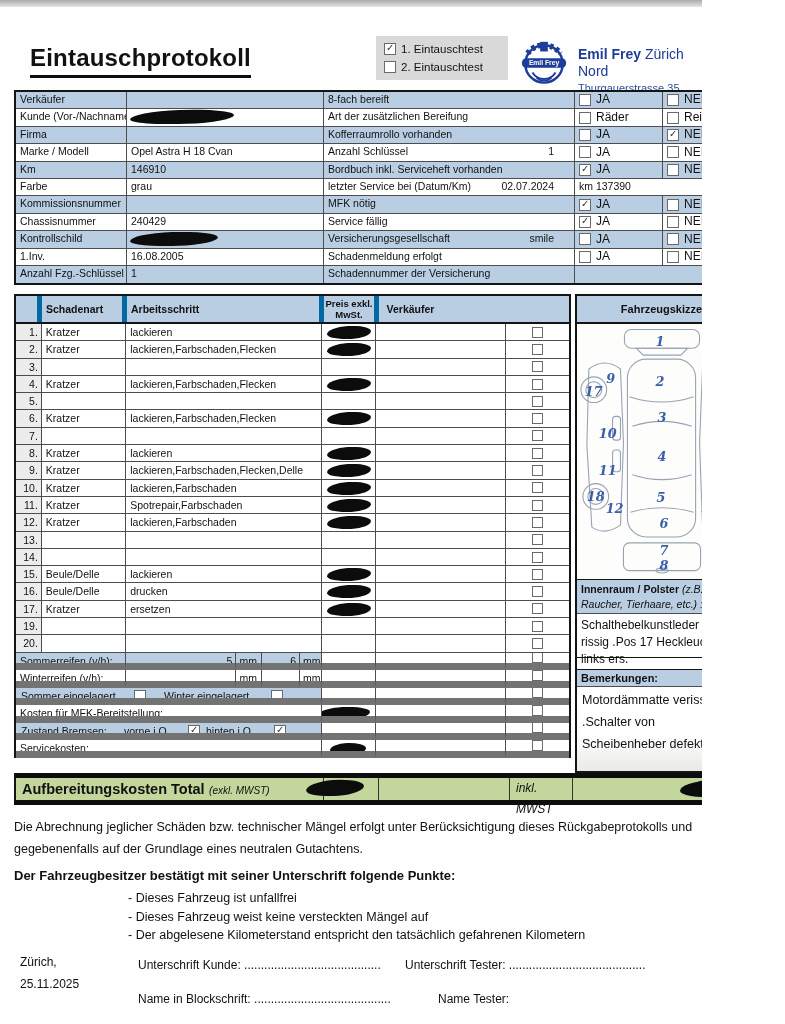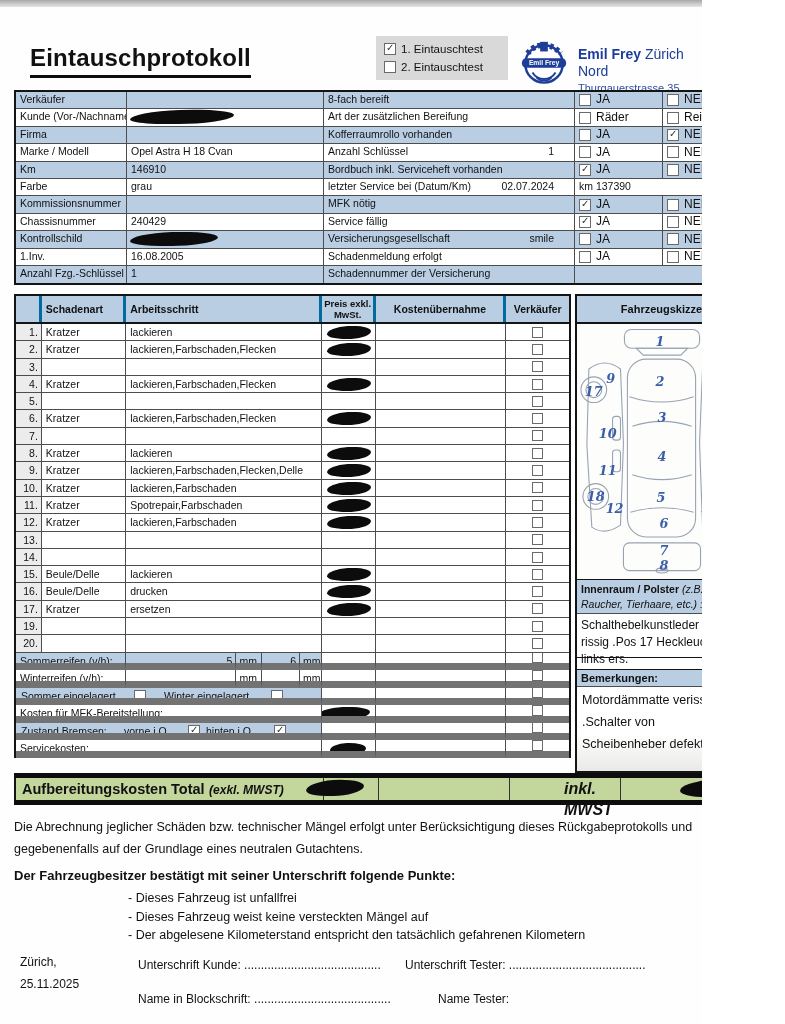--- a/index.html
+++ b/index.html
@@ -33,21 +33,21 @@
   .ic3{width:251px;border-right-width:2px;border-right-color:#141414;}
   .ic4{width:88px;display:flex;align-items:center;}
   .ic45{flex:1;border-right:none !important;}
   .ic5{flex:1;display:flex;align-items:center;border-right:none !important;}
   .mid{position:absolute;right:20px;top:0;}
   .cbl{font-size:12px;}
 
   
   #damage-table{left:14px;top:294px;width:557px;border:2px solid #141414;border-bottom:none;background:#fff;}
   .dhead{display:flex;height:28px;background:#b9cde3;font-weight:bold;font-size:10.5px;border-bottom:2px solid #141414;}
-  .dhead>div{border-right:3px solid #0369a1;display:flex;align-items:center;justify-content:center;text-align:center;line-height:11px;}
+  .dhead>div{border-right:5px solid #0369a1;display:flex;align-items:center;justify-content:center;text-align:center;line-height:11px;}
   .drow{display:flex;height:17.3px;font-size:10.5px;}
   .drow>div{border-right:1px solid #4d4d4d;border-bottom:1px solid #4d4d4d;line-height:16px;white-space:nowrap;overflow:hidden;position:relative;background:#fff;}
   .dc0{width:26px;background:#ececec !important;text-align:right;padding-right:3px;}
   .dc1{width:85px;padding-left:4px;}
   .dc2{width:197px;padding-left:4px;}
   .dc3{width:55px;}
   .dc4{width:131px;}
   .dc5{width:63px;display:flex;align-items:center;justify-content:center;border-right:none !important;}
   .dc5 .cb{width:11px;height:11px;margin:0;}
 
@@ -83,24 +83,24 @@
   .carline{fill:none;stroke:#98a3b2;stroke-width:1.1;}
 
   
   #total-section{left:14px;top:773px;width:736px;}
   .hbar{height:5px;background:#0d0d0d;}
   .trow{height:22px;background:#c3d69b;display:flex;border-left:2px solid #141414;border-right:2px solid #141414;}
   .trow>div{border-right:1px solid #333;position:relative;background:#c3d69b;}
   .t1{width:308px;padding-left:6px;line-height:21px;white-space:nowrap;}
   .t2{width:55px;}
   .t3{width:131px;}
-  .t4{width:63px;font-weight:bold;font-style:italic;font-size:16px;line-height:21px;padding-left:6px;margin-left:48px;}
+  .t4{width:63px;font-weight:normal;font-style:italic;font-size:12px;line-height:21px;padding-left:6px;}
   .t5{flex:1;border-right:none !important;}
   .tlabel{font-weight:bold;font-size:14.5px;}
-  .tsuffix{font-style:italic;font-weight:bold;font-size:12px;}
+  .tsuffix{font-style:italic;font-weight:normal;font-size:10px;}
 
   
   .para{left:14px;top:816px;width:748px;font-size:12.5px;line-height:22px;}
   .confirm{left:14px;top:868px;font-size:13px;font-weight:bold;}
   .bullets{left:128px;top:889px;font-size:12.5px;line-height:18.5px;}
   .sig{font-size:12px;}
 </style>
 </head>
 <body>
 
@@ -271,21 +271,20 @@
         <div class="ic45"></div>
       </div>
     </div>
 
   <div class="abs" id="damage-table">
     <div class="dhead">
       <div style="width:26px"></div>
       <div style="width:85px;justify-content:flex-start;padding-left:4px">Schadenart</div>
       <div style="width:197px;justify-content:flex-start;padding-left:4px">Arbeitsschritt</div>
       <div style="width:55px;font-size:9.5px">Preis exkl. MwSt.</div>
-      <div style="width:131px">Kostenübernahme</div>
       <div style="width:63px;border-right:none">Verkäufer</div>
     </div>
     <div id="damage-rows">
         <div class="drow">
           <div class="dc0">1.</div>
           <div class="dc1">Kratzer</div>
           <div class="dc2">lackieren</div>
           <div class="dc3">
             <div class="redact" style="width: 44px; height: 13px; left: 5px; top: 2px; transform: rotate(-3deg);"></div>
           </div>

